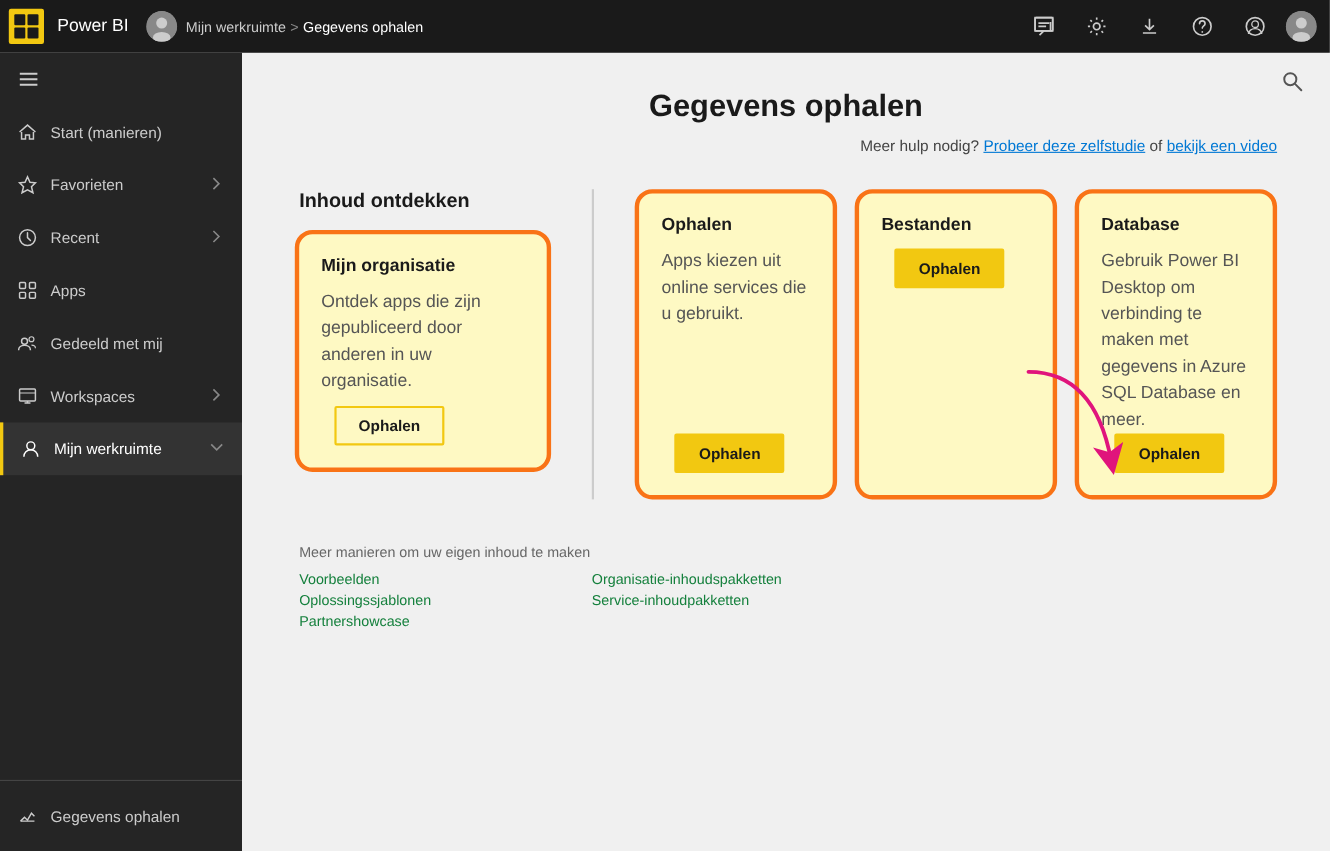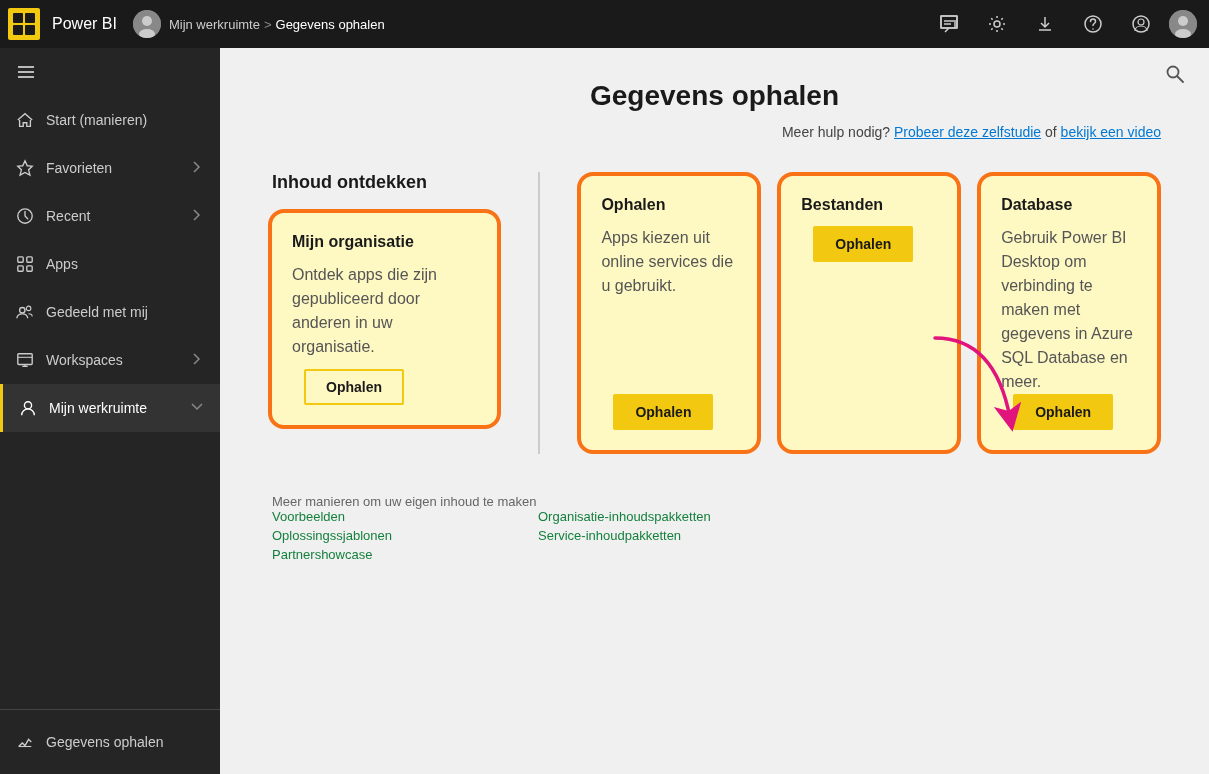--- a/index.html
+++ b/index.html
@@ -159,21 +159,21 @@
       top: 280px;
       left: 695px;
       pointer-events: none;
     }
 
     
     .more-ways {
       background: #f0f0f0; padding: 8px 4px;
     }
     .more-ways-title {
-      font-size: 13px; color: #666; margin-bottom: 0;
+      font-size: 13px; color: #666; margin-bottom: 10px;
     }
     .more-ways-links {
       display: grid; grid-template-columns: 1fr 1fr; gap: 4px 32px;
       max-width: 500px;
     }
     .more-ways-links a {
       color: #15803d; text-decoration: none; font-size: 13px;
       cursor: pointer;
     }
   </style>

